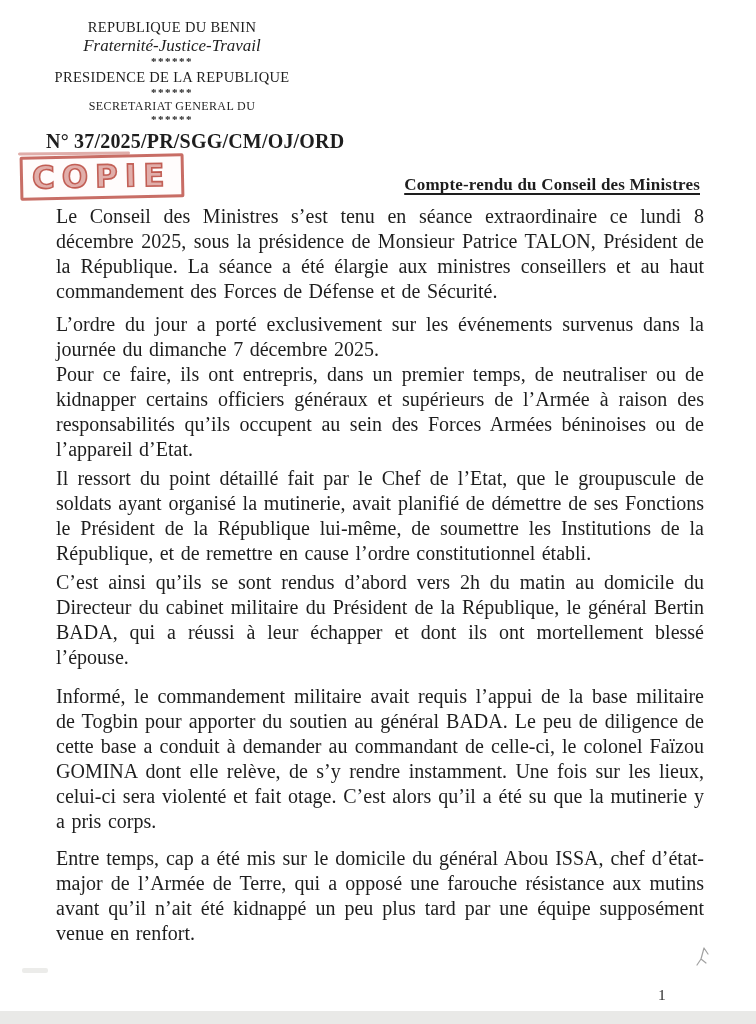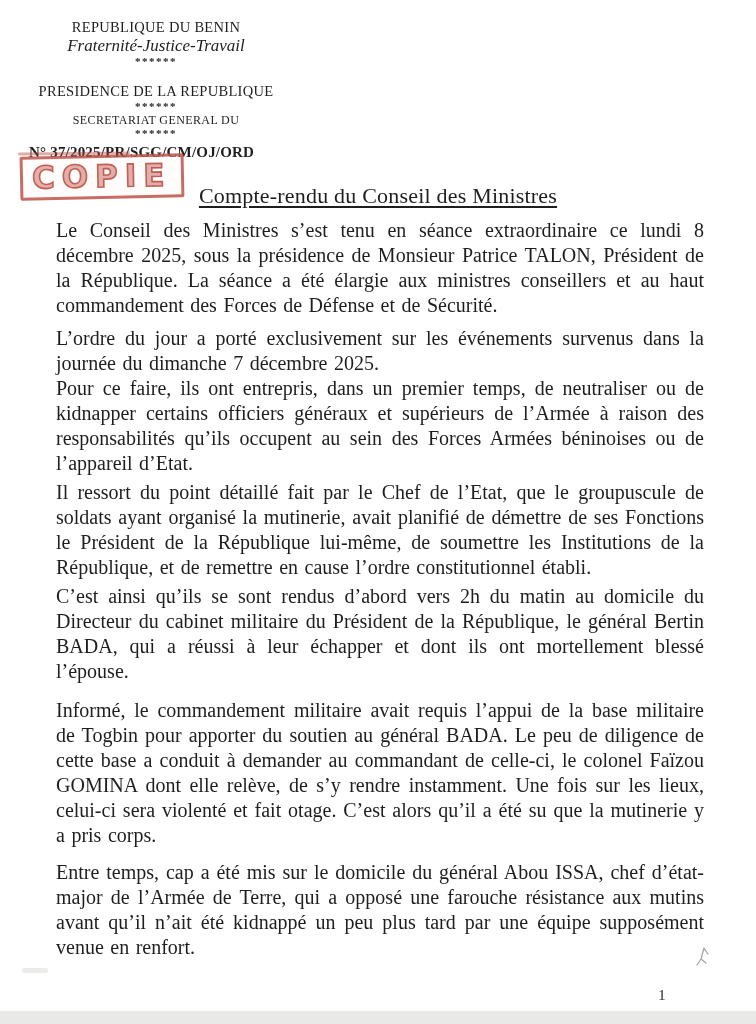--- a/index.html
+++ b/index.html
@@ -14,20 +14,21 @@
     background: #ffffff;
     overflow: hidden;
     font-family: "Liberation Serif", "DejaVu Serif", serif;
     color: #1e1e1e;
   }
   
   .letterhead {
     padding-top: 20px;
     width: 312px;
     text-align: center;
+    padding-left: 16px;
   }
   .lh-republic {
     font-size: 14.5px;
     letter-spacing: 0.3px;
     line-height: 1.1;
   }
   .lh-motto {
     font-size: 17px;
     font-style: italic;
     line-height: 1.15;
@@ -35,32 +36,32 @@
   .lh-stars {
     font-size: 11px;
     font-weight: bold;
     letter-spacing: 1.5px;
     line-height: 1.0;
     margin: 1px 0 2px 0;
   }
   .lh-presidency {
     font-size: 14.5px;
     letter-spacing: 0.3px;
-    margin-top: 16px;
+    margin-top: 2px;
     line-height: 1.15;
   }
   .lh-secretariat {
     font-size: 12px;
     letter-spacing: 0.4px;
     line-height: 1.1;
   }
   .ref-line {
-    margin: 5px 0 0 29px;
+    margin: 5px 0 0 46px;
     font-weight: bold;
-    font-size: 15px;
+    font-size: 20px;
     letter-spacing: 0.2px;
   }
   
   .stamp {
     position: absolute;
     left: 20px;
     top: 155px;
     padding: 1px 9px 3px 9px;
     border: 3px solid rgba(186, 74, 64, 0.8);
     border-radius: 2px;
@@ -80,23 +81,23 @@
     top: 152px;
     width: 112px;
     height: 3px;
     background: rgba(186, 74, 64, 0.45);
     border-radius: 2px;
     transform: rotate(-0.6deg);
   }
   
   .doc-title {
     margin: 22px 56px 9px 56px;
-    text-align: center;
-    font-size: 22px;
-    font-weight: normal;
+    text-align: right;
+    font-size: 17px;
+    font-weight: bold;
     letter-spacing: 0.2px;
     text-decoration: underline;
     text-decoration-thickness: 2px;
     text-underline-offset: 3px;
   }
   .doc-body {
     margin: 0 52px 12px 56px;
     font-size: 20px;
     line-height: 25px;
     text-align: justify;

